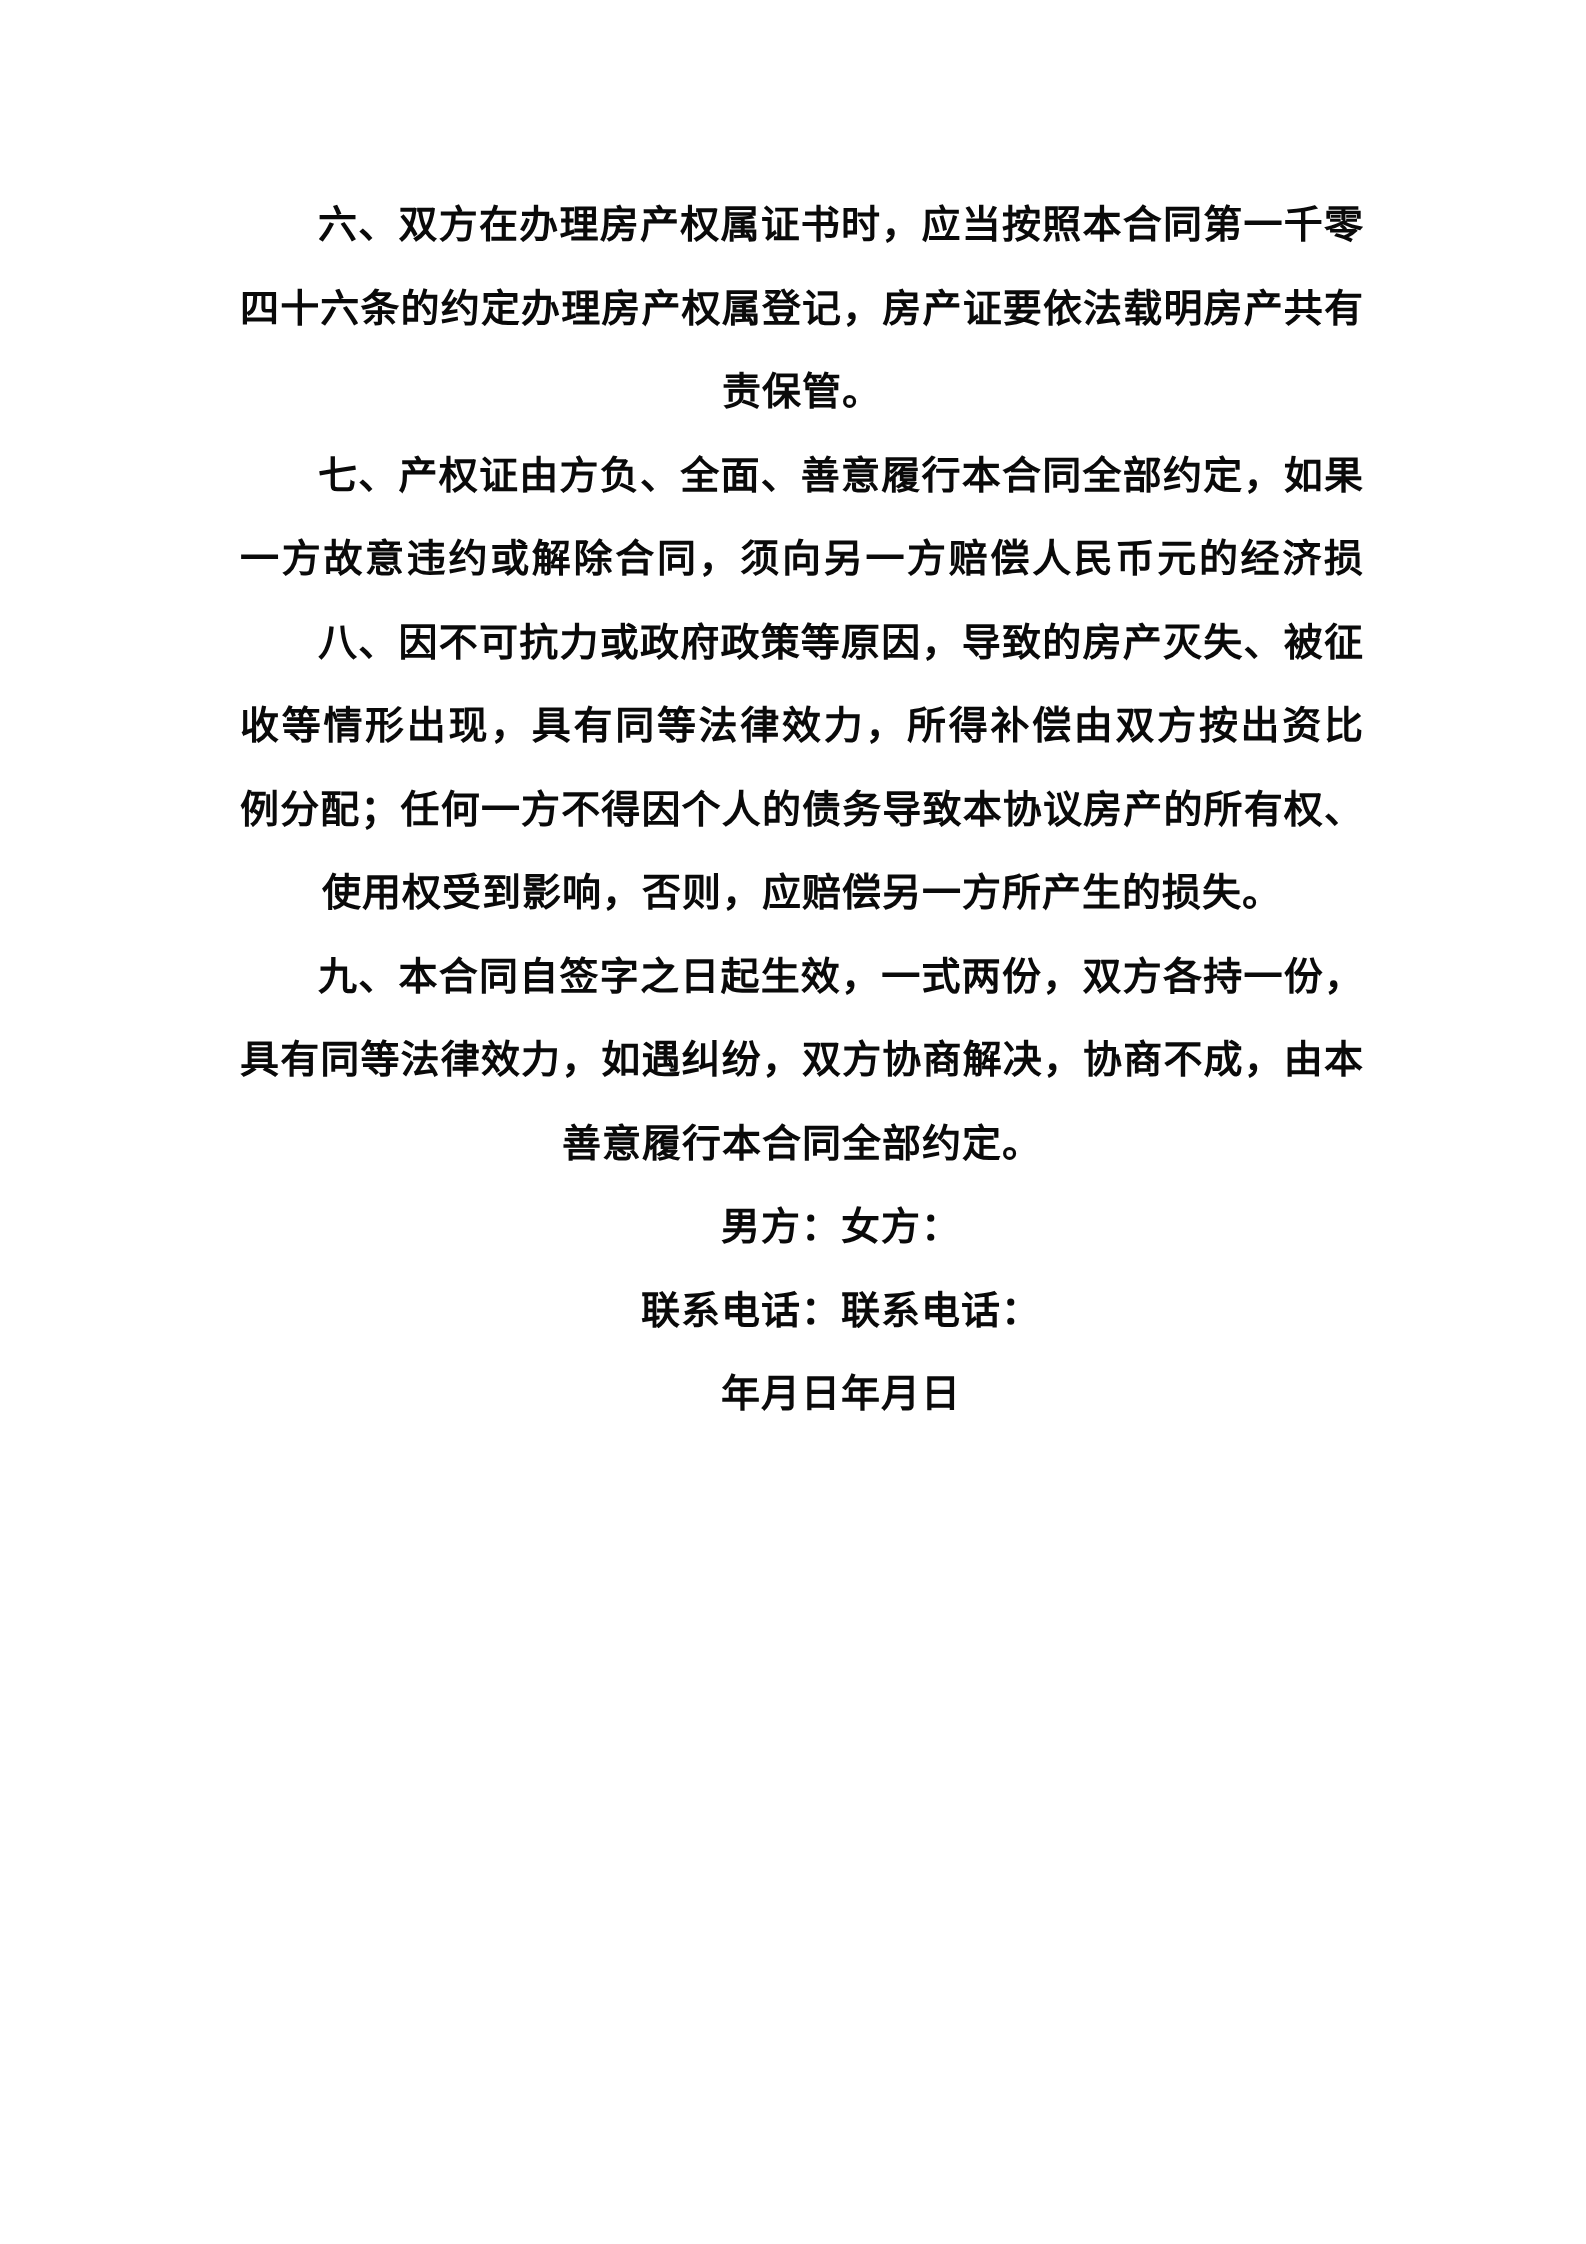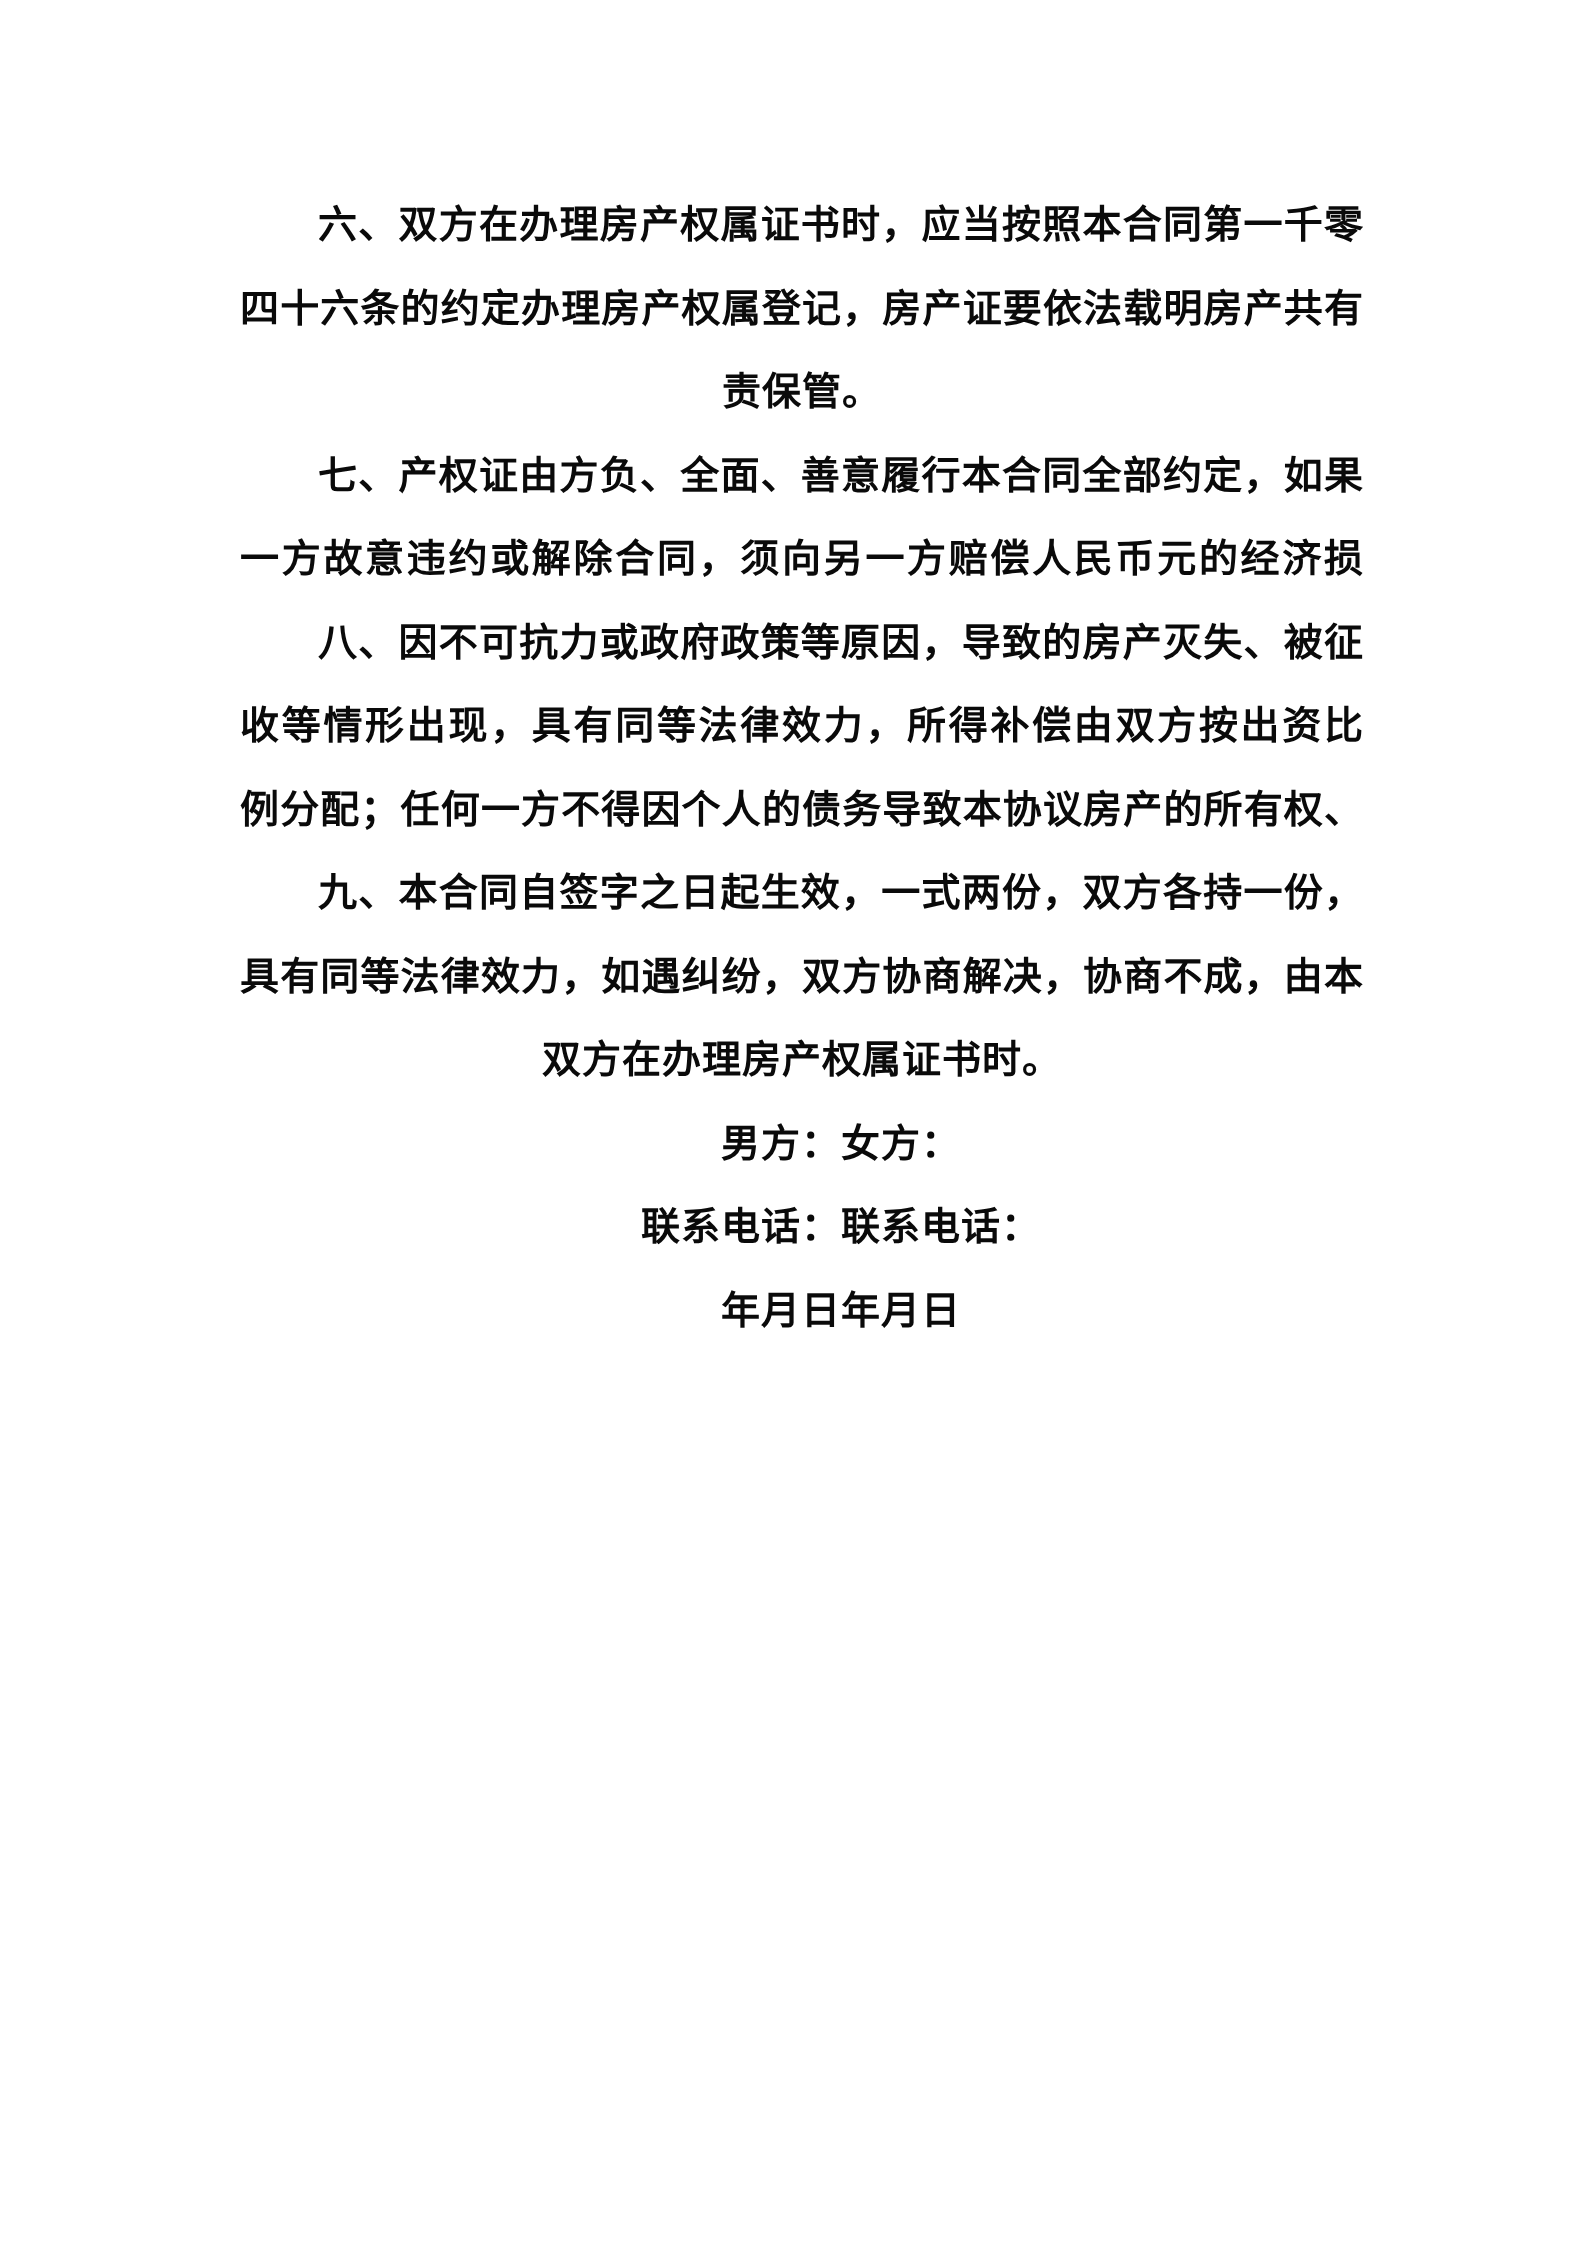--- a/index.html
+++ b/index.html
@@ -48,20 +48,21 @@
 <div class="page" style="background: rgb(255, 255, 255); color: rgb(10, 10, 10);">
   <div class="text-block">
       <div class="line indent full">六、双方在办理房产权属证书时，应当按照本合同第一千零</div>
       <div class="line full">四十六条的约定办理房产权属登记，房产证要依法载明房产共有</div>
       <div class="line">责保管。</div>
       <div class="line indent full">七、产权证由方负、全面、善意履行本合同全部约定，如果</div>
       <div class="line full">一方故意违约或解除合同，须向另一方赔偿人民币元的经济损失。</div>
       <div class="line indent full">八、因不可抗力或政府政策等原因，导致的房产灭失、被征</div>
       <div class="line full">收等情形出现，具有同等法律效力，所得补偿由双方按出资比</div>
       <div class="line full">例分配；任何一方不得因个人的债务导致本协议房产的所有权、</div>
+      <div class="line">使用权受到影响，否则，应赔偿另一方所产生的损失。</div>
       <div class="line indent full">九、本合同自签字之日起生效，一式两份，双方各持一份，</div>
       <div class="line full">具有同等法律效力，如遇纠纷，双方协商解决，协商不成，由本</div>
-      <div class="line">双方在办理房产权属证书时。</div>
+      <div class="line">善意履行本合同全部约定。</div>
       <div class="line indent">男方：女方：</div>
       <div class="line indent">联系电话：联系电话：</div>
       <div class="line indent">年月日年月日</div>
     </div>
 </div>
 
 </body></html>

